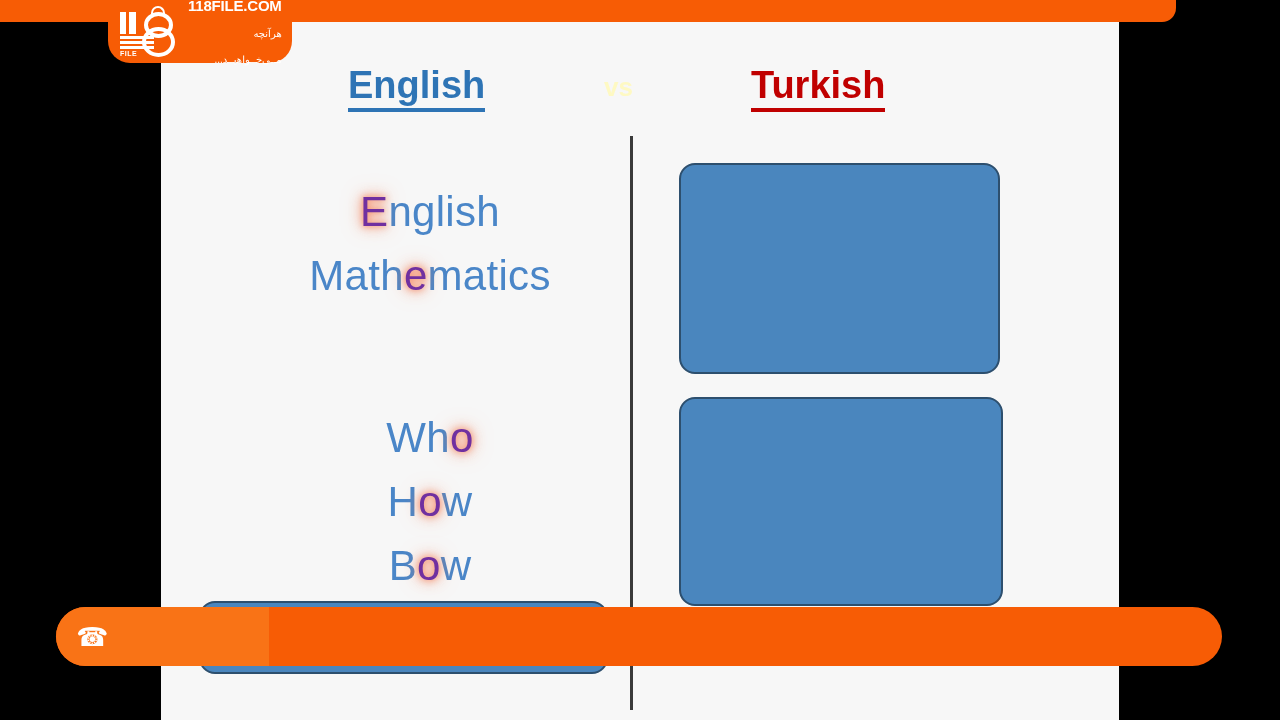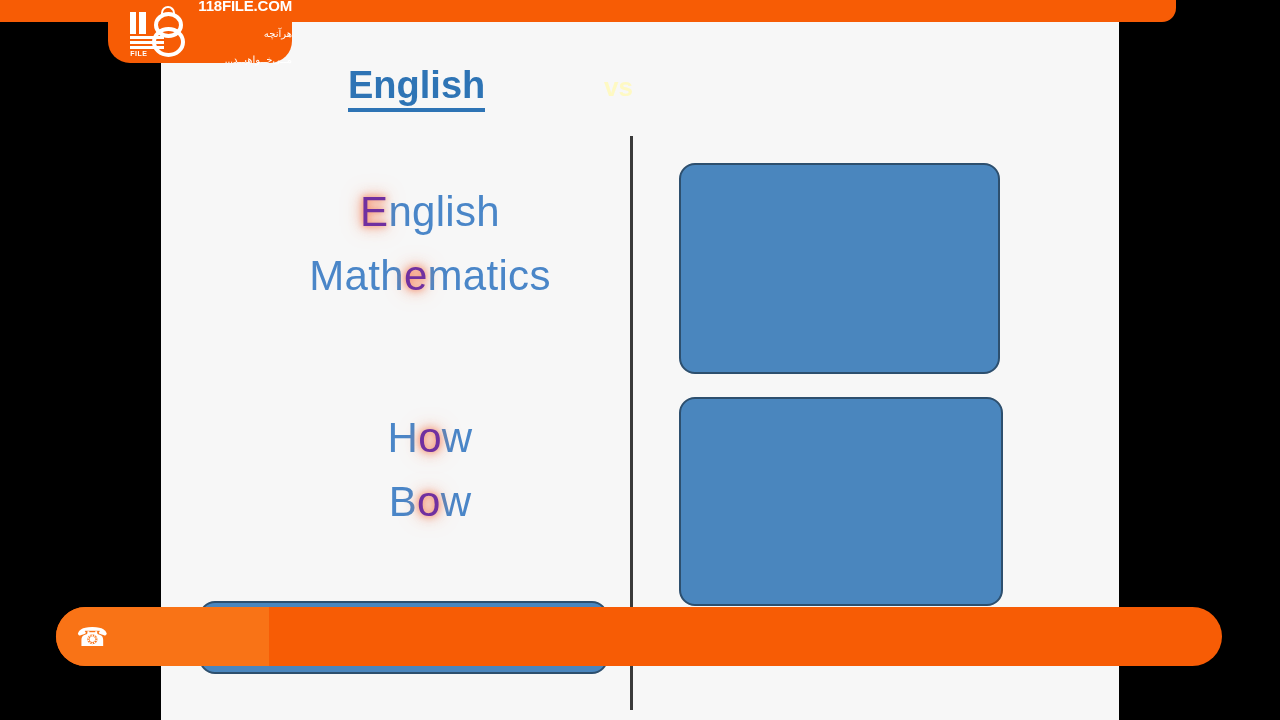--- a/index.html
+++ b/index.html
@@ -24,21 +24,21 @@
     border-bottom-right-radius:14px;
     z-index:40;
   }
 
   
   .logo-badge{
     position:absolute; left:108px; top:0; width:184px; height:63px;
     background:#f75c05;
     border-bottom-left-radius:22px; border-bottom-right-radius:22px;
     z-index:50;
-    display:flex; align-items:center;justify-content:flex-end;
+    display:flex; align-items:center;
   }
   .logo-mark{
     position:relative; width:62px; height:46px; margin-left:12px; flex:0 0 auto;
   }
   .logo-num1{
     position:absolute; left:0; top:3px; width:6px; height:22px; background:#fff;
   }
   .logo-num1b{
     position:absolute; left:9px; top:3px; width:7px; height:22px; background:#fff;
   }
@@ -186,33 +186,37 @@
     </div>
     <div class="logo-text">
       <div class="logo-title">118FILE.COM</div>
       <div class="logo-fa1">هرآنچه</div>
       <div class="logo-fa2">مــی‌خــواهیــد...</div>
     </div>
   </div>
 
   <div class="hdr hdr-english">English</div>
   <div class="hdr hdr-vs">vs</div>
+  <div class="hdr hdr-turkish">Turkish</div>
 
   <div class="divider"></div>
 
   <div class="word-col group-a">
     <div class="word">
       <span></span><span class="hl">E</span><span>nglish</span>
     </div>
     <div class="word">
       <span>Math</span><span class="hl">e</span><span>matics</span>
     </div>
   </div>
 
   <div class="word-col group-b">
+    <div class="word">
+      <span>Wh</span><span class="hl">o</span><span></span>
+    </div>
     <div class="word">
       <span>H</span><span class="hl">o</span><span>w</span>
     </div>
     <div class="word">
       <span>B</span><span class="hl">o</span><span>w</span>
     </div>
   </div>
 
   <div class="blue-box bb1"></div>
   <div class="blue-box bb2"></div>

